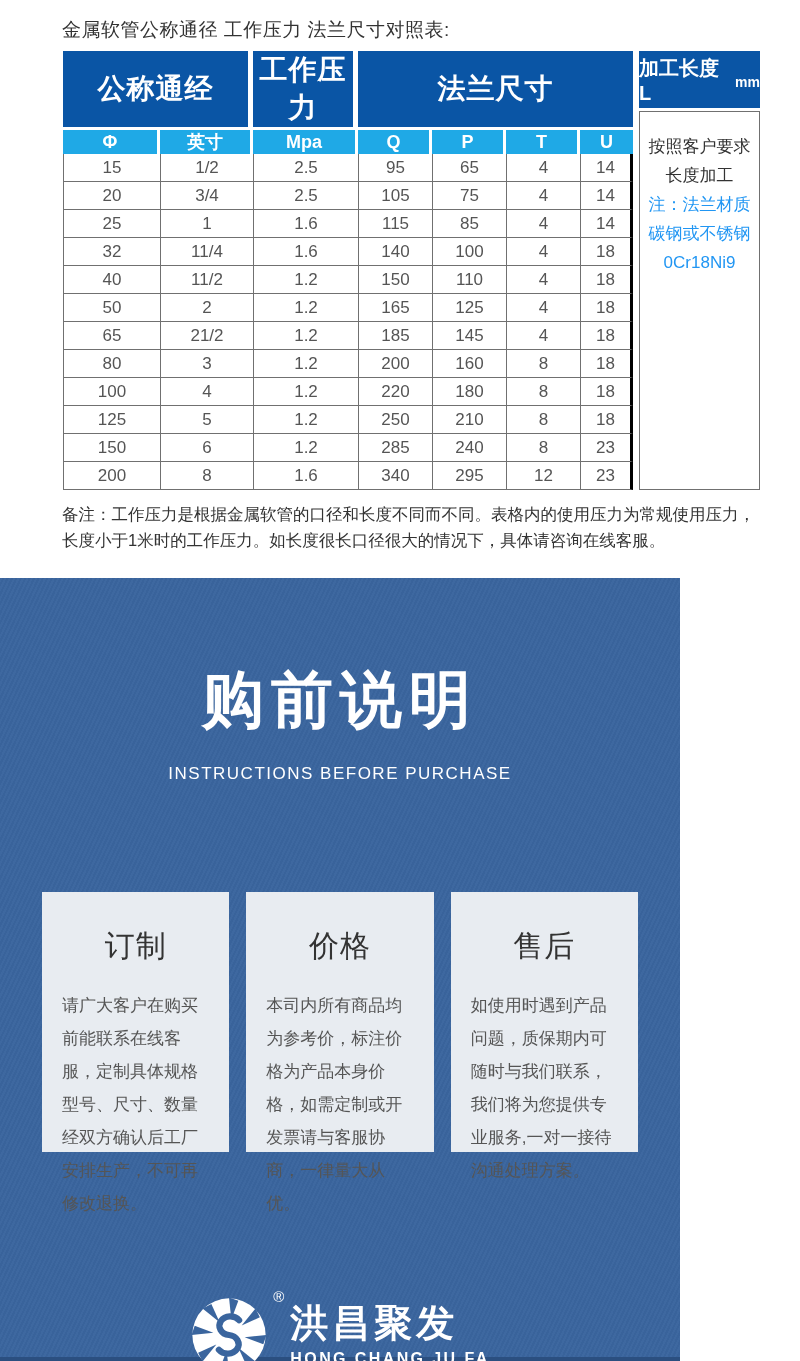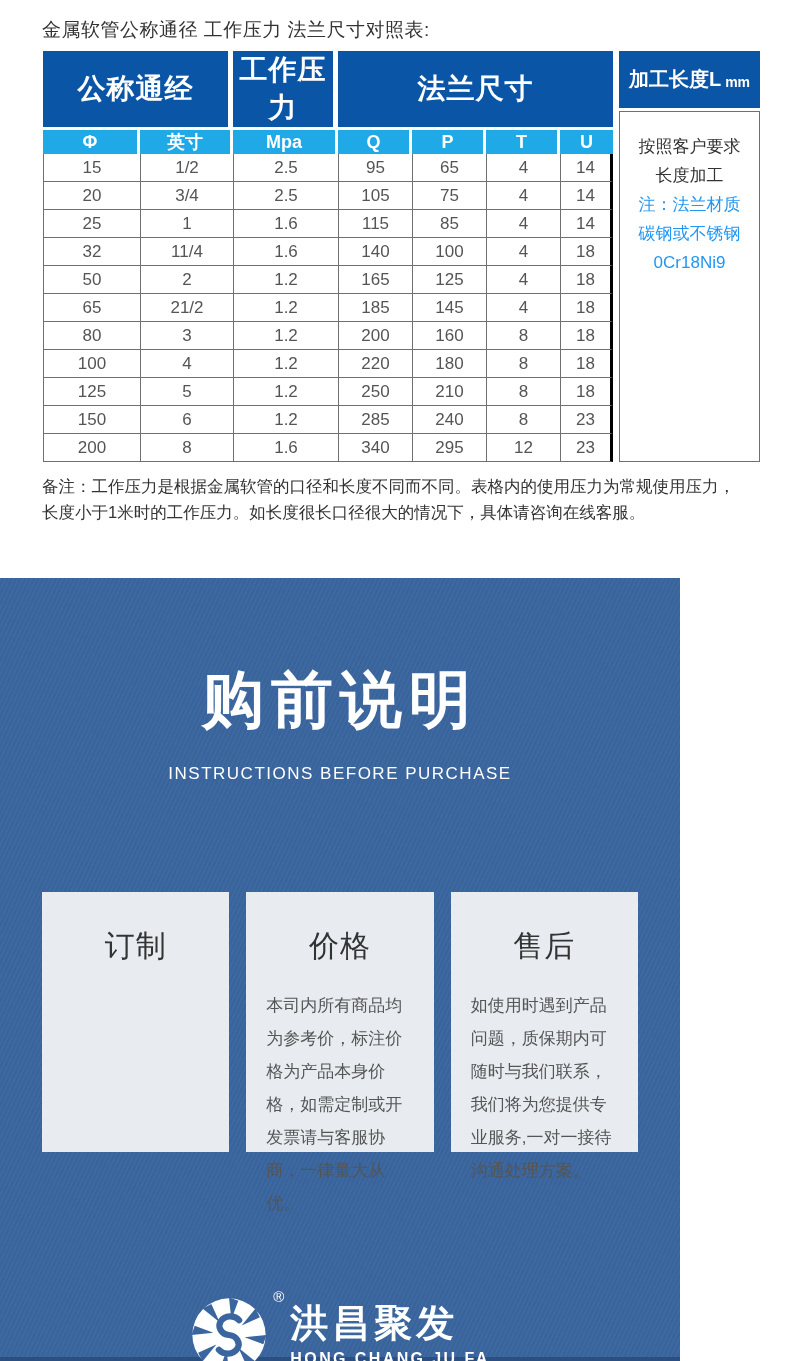--- a/index.html
+++ b/index.html
@@ -5,21 +5,21 @@
   * { margin:0; padding:0; box-sizing:border-box; }
   html,body { width:800px; }
   body {
     font-family:"Liberation Sans","DejaVu Sans",sans-serif;
     background:#fff;
     width:800px; height:1361px;
     overflow:hidden;
   }
 
   
-  .top-section { width:800px; height:578px; background:#fff; padding:17px 40px 0 40px; }
+  .top-section { width:800px; height:578px; background:#fff; padding:17px 40px 0 60px; }
   .page-title { font-size:19px; color:#333; letter-spacing:0.5px; margin:0 0 8px 2px; }
 
   .table-wrap { display:flex; align-items:stretch; margin-left:3px; }
 
   table.spec { border-collapse:separate; border-spacing:0; table-layout:fixed; width:570px; }
   table.spec th { color:#fff; font-weight:bold; text-align:center; vertical-align:middle; }
   th.grp { background:#0A55A5; height:55px; font-size:28px; border-right:5px solid #fff; letter-spacing:1px; }
   th.grp.last { border-right:0; }
   th.sub { background:#1FA9E6; height:27px; font-size:18px; border-top:3px solid #fff; border-right:3px solid #fff; }
   th.sub.last { border-right:0; }
@@ -140,20 +140,29 @@
           <tr>
             <td>32</td>
             <td>11/4</td>
             <td>1.6</td>
             <td>140</td>
             <td>100</td>
             <td>4</td>
             <td>18</td>
           </tr>
           <tr>
+            <td>40</td>
+            <td>11/2</td>
+            <td>1.2</td>
+            <td>150</td>
+            <td>110</td>
+            <td>4</td>
+            <td>18</td>
+          </tr>
+          <tr>
             <td>50</td>
             <td>2</td>
             <td>1.2</td>
             <td>165</td>
             <td>125</td>
             <td>4</td>
             <td>18</td>
           </tr>
           <tr>
             <td>65</td>
@@ -237,20 +246,21 @@
     </div>
 </div>
 
 <div class="blue-section">
   <div class="purchase-title">购前说明</div>
   <div class="purchase-subtitle">INSTRUCTIONS BEFORE PURCHASE</div>
 
   <div class="cards">
     <div class="card">
       <div class="card-title">订制</div>
+      <div class="card-body">请广大客户在购买前能联系在线客服，定制具体规格型号、尺寸、数量经双方确认后工厂安排生产，不可再修改退换。</div>
     </div>
     <div class="card">
       <div class="card-title">价格</div>
       <div class="card-body">本司内所有商品均为参考价，标注价格为产品本身价格，如需定制或开发票请与客服协商，一律量大从优。</div>
     </div>
     <div class="card">
       <div class="card-title">售后</div>
       <div class="card-body">如使用时遇到产品问题，质保期内可随时与我们联系，我们将为您提供专业服务,一对一接待沟通处理方案。</div>
     </div>
   </div>

